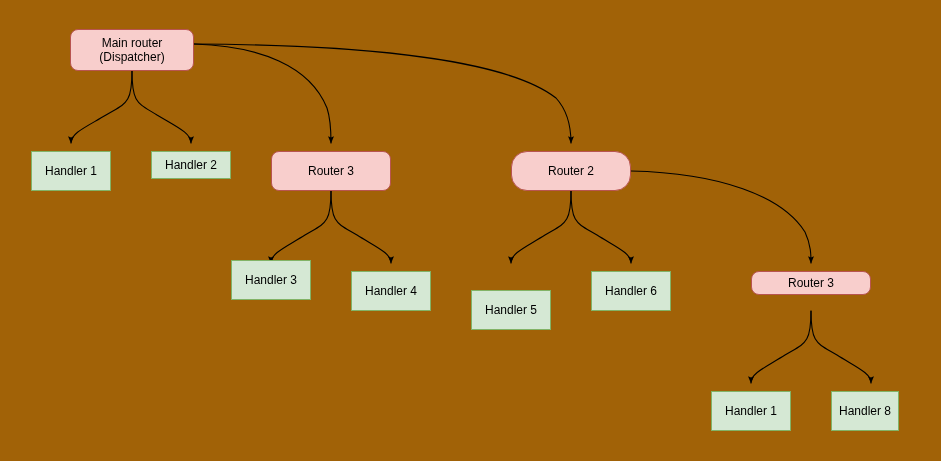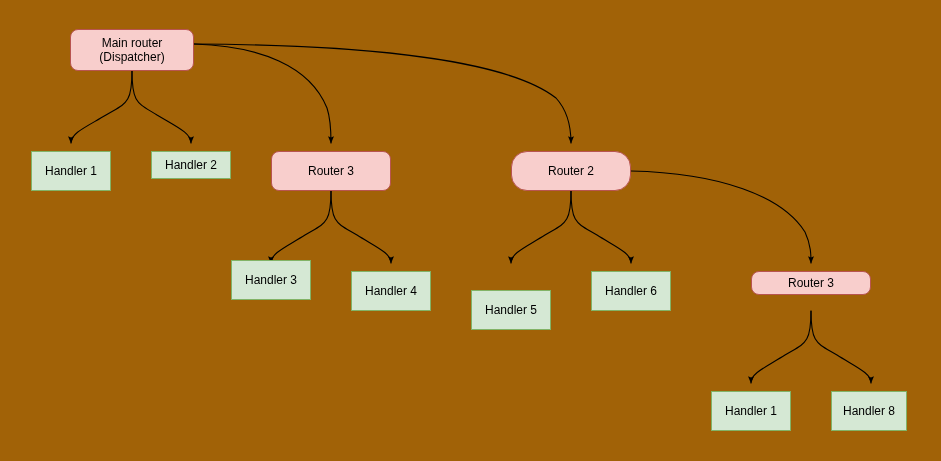--- a/index.html
+++ b/index.html
@@ -121,17 +121,17 @@
   </div>
 
   <div class="node node-router" style="left:751px; top:271px; width:120px; height:24px;">
     <span class="node-label">Router 3</span>
   </div>
 
   <div class="node node-handler" style="left:711px; top:391px; width:80px; height:40px;">
     <span class="node-label">Handler 1</span>
   </div>
 
-  <div class="node node-handler" style="left:831px; top:391px; width:76px; height:40px;">
+  <div class="node node-handler" style="left:831px; top:391px; width:68px; height:40px;">
     <span class="node-label">Handler 8</span>
   </div>
 
 </div>
 
 </body></html>

